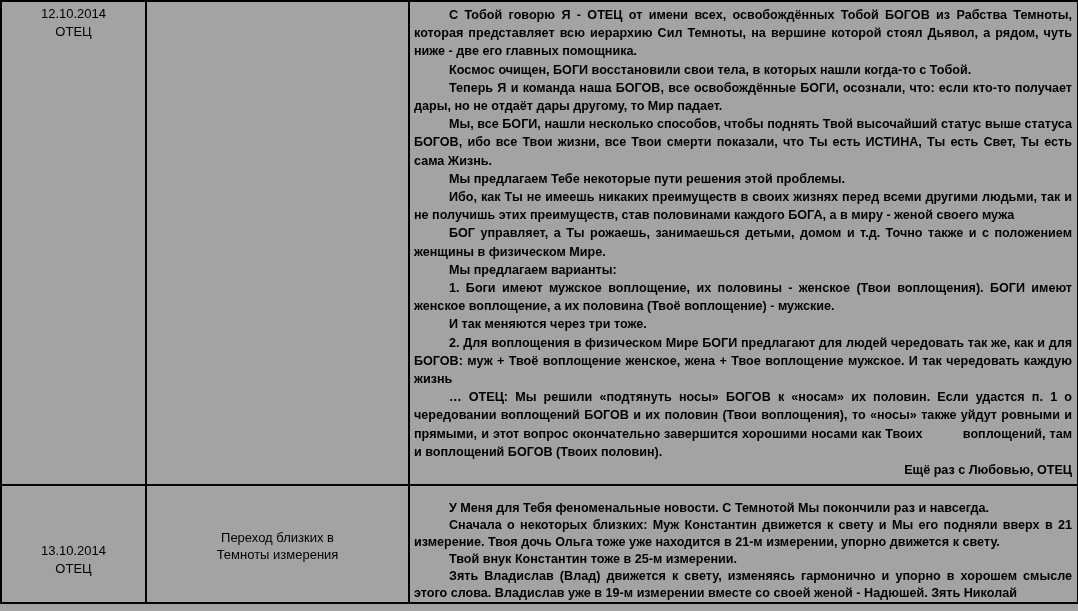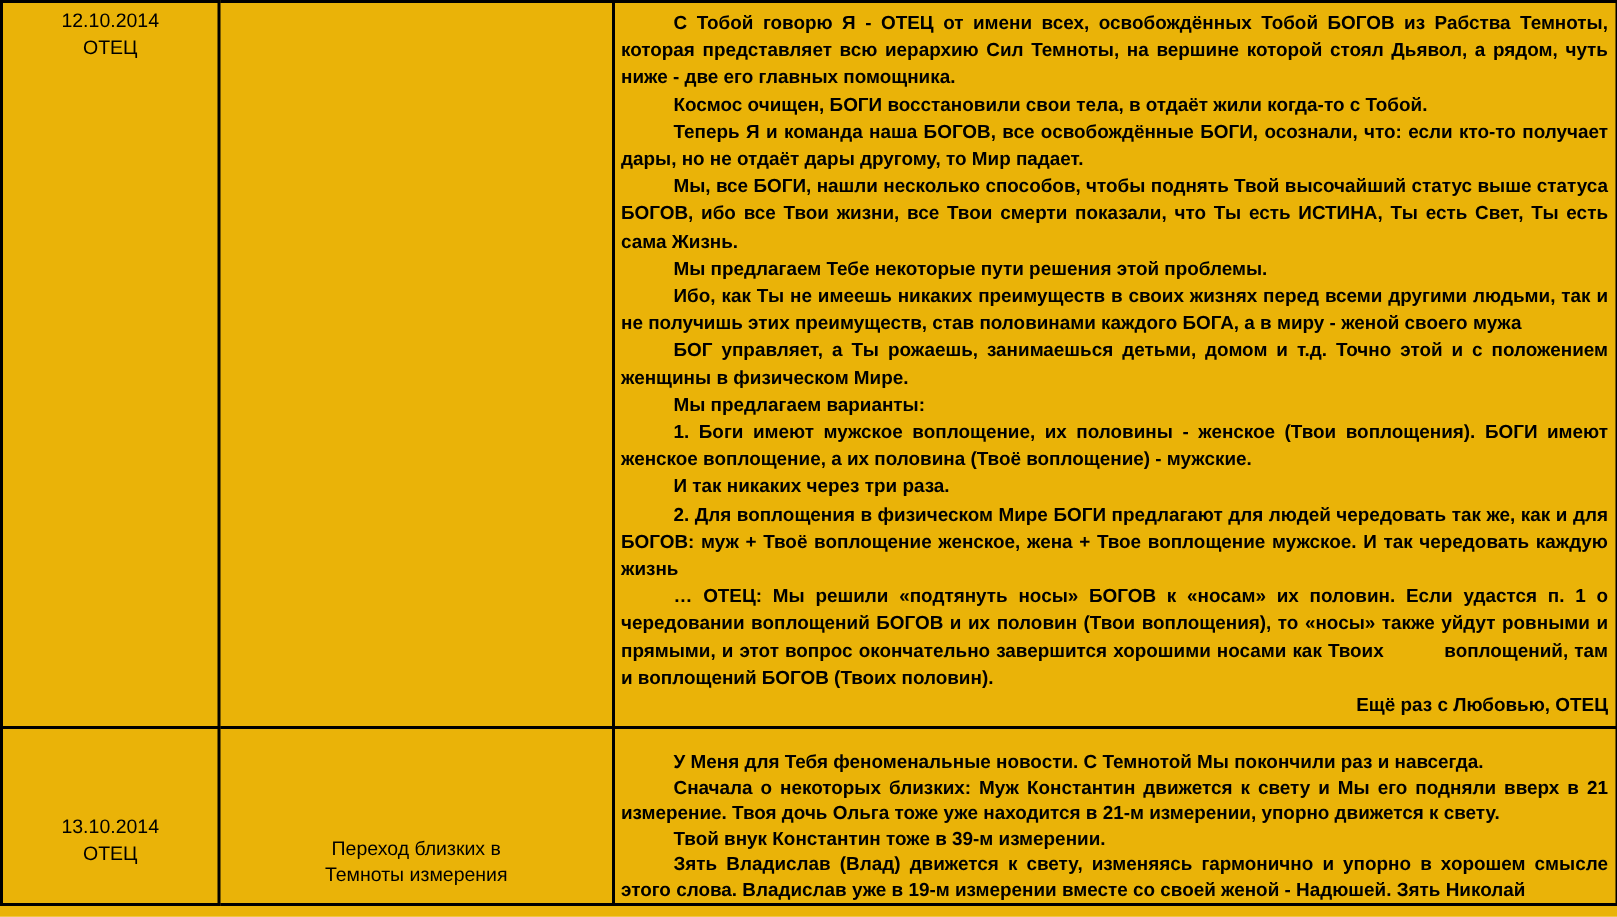--- a/index.html
+++ b/index.html
@@ -7,21 +7,21 @@
   body {
     width: 1078px; height: 611px;
     background: #ffffff;
     color: #000000;
     font-family: "Liberation Sans", "DejaVu Sans", sans-serif;
   }
   .page {
     position: relative;
     width: 1078px; height: 611px;
     overflow: hidden;
-    background: #eab308;
+    background: #a3a3a3;
   }
   table.journal {
     border-collapse: collapse;
     table-layout: fixed;
     position: absolute;
     top: 0; left: 0;
     width: 1077px;
   }
   td {
     border: 2px solid #000000;
@@ -43,21 +43,21 @@
     line-height: 18px;
   }
   .row1 .cell-meta .clip { padding-top: 3px; }
   .row2 .cell-meta .clip { padding-top: 56px; }
 
   .cell-topic .clip {
     text-align: center;
     font-size: 13px;
     line-height: 17px;
   }
-  .row2 .cell-topic .clip { padding-top: 71px; }
+  .row2 .cell-topic .clip { padding-top: 43px; }
 
   .cell-msg .clip {
     padding: 4px 5px 0 4px;
     font-size: 12.6px;
     line-height: 18.2px;
     text-align: justify;
   }
   .row2 .cell-msg .clip {
     padding-top: 14px;
     line-height: 17px;
@@ -89,29 +89,29 @@
             <div>12.10.2014</div>
             <div>ОТЕЦ</div>
           </div>
         </td>
         <td class="cell-topic">
           <div class="clip"></div>
         </td>
         <td class="cell-msg">
           <div class="clip">
             <p class="para">С Тобой говорю Я - ОТЕЦ от имени всех, освобождённых Тобой БОГОВ из Рабства Темноты, которая представляет всю иерархию Сил Темноты, на вершине которой стоял Дьявол, а рядом, чуть ниже - две его главных помощника.</p>
-            <p class="para">Космос очищен, БОГИ восстановили свои тела, в отдаёт жили когда-то с Тобой.</p>
+            <p class="para">Космос очищен, БОГИ восстановили свои тела, в которых нашли когда-то с Тобой.</p>
             <p class="para">Теперь Я и команда наша БОГОВ, все освобождённые БОГИ, осознали, что: если кто-то получает дары, но не отдаёт дары другому, то Мир падает.</p>
             <p class="para">Мы, все БОГИ, нашли несколько способов, чтобы поднять Твой высочайший статус выше статуса БОГОВ, ибо все Твои жизни, все Твои смерти показали, что Ты есть ИСТИНА, Ты есть Свет, Ты есть сама Жизнь.</p>
             <p class="para">Мы предлагаем Тебе некоторые пути решения этой проблемы.</p>
             <p class="para">Ибо, как Ты не имеешь никаких преимуществ в своих жизнях перед всеми другими людьми, так и не получишь этих преимуществ, став половинами каждого БОГА, а в миру - женой своего мужа</p>
-            <p class="para">БОГ управляет, а Ты рожаешь, занимаешься детьми, домом и т.д. Точно этой и с положением женщины в физическом Мире.</p>
+            <p class="para">БОГ управляет, а Ты рожаешь, занимаешься детьми, домом и т.д. Точно также и с положением женщины в физическом Мире.</p>
             <p class="para">Мы предлагаем варианты:</p>
             <p class="para">1. Боги имеют мужское воплощение, их половины - женское (Твои воплощения). БОГИ имеют женское воплощение, а их половина (Твоё воплощение) - мужские.</p>
-            <p class="para">И так никаких через три раза.</p>
+            <p class="para">И так меняются через три тоже.</p>
             <p class="para">2. Для воплощения в физическом Мире БОГИ предлагают для людей чередовать так же, как и для БОГОВ: муж + Твоё воплощение женское, жена + Твое воплощение мужское.  И так чередовать каждую жизнь</p>
             <p class="para">… ОТЕЦ:  Мы решили «подтянуть носы» БОГОВ к «носам» их половин. Если удастся п. 1 о чередовании воплощений БОГОВ и их половин (Твои воплощения), то «носы» также уйдут ровными и прямыми, и этот вопрос окончательно завершится хорошими носами как Твоих&nbsp;&nbsp;&nbsp;&nbsp;&nbsp;&nbsp;&nbsp;&nbsp;&nbsp; воплощений, там и воплощений БОГОВ (Твоих половин).</p>
             <p class="para closing">Ещё раз с Любовью, ОТЕЦ</p>
           </div>
         </td>
       </tr>
       <tr class="row2">
         <td class="cell-meta">
           <div class="clip">
             <div>13.10.2014</div>
@@ -121,20 +121,20 @@
         <td class="cell-topic">
           <div class="clip">
             <div>Переход близких в</div>
             <div>Темноты измерения</div>
           </div>
         </td>
         <td class="cell-msg">
           <div class="clip">
             <p class="para">У Меня для Тебя феноменальные новости. С Темнотой Мы покончили раз и навсегда.</p>
             <p class="para">Сначала о некоторых близких: Муж Константин движется к свету и Мы его подняли вверх в 21 измерение. Твоя дочь Ольга  тоже уже находится в 21-м измерении, упорно движется к свету.</p>
-            <p class="para">Твой внук Константин тоже в 39-м измерении.</p>
+            <p class="para">Твой внук Константин тоже в 25-м измерении.</p>
             <p class="para">Зять Владислав (Влад) движется к свету, изменяясь гармонично и упорно в хорошем смысле этого слова. Владислав уже в 19-м измерении вместе со своей женой - Надюшей. Зять Николай</p>
           </div>
         </td>
       </tr>
     </tbody>
   </table>
 </div>
 
 </body></html>

